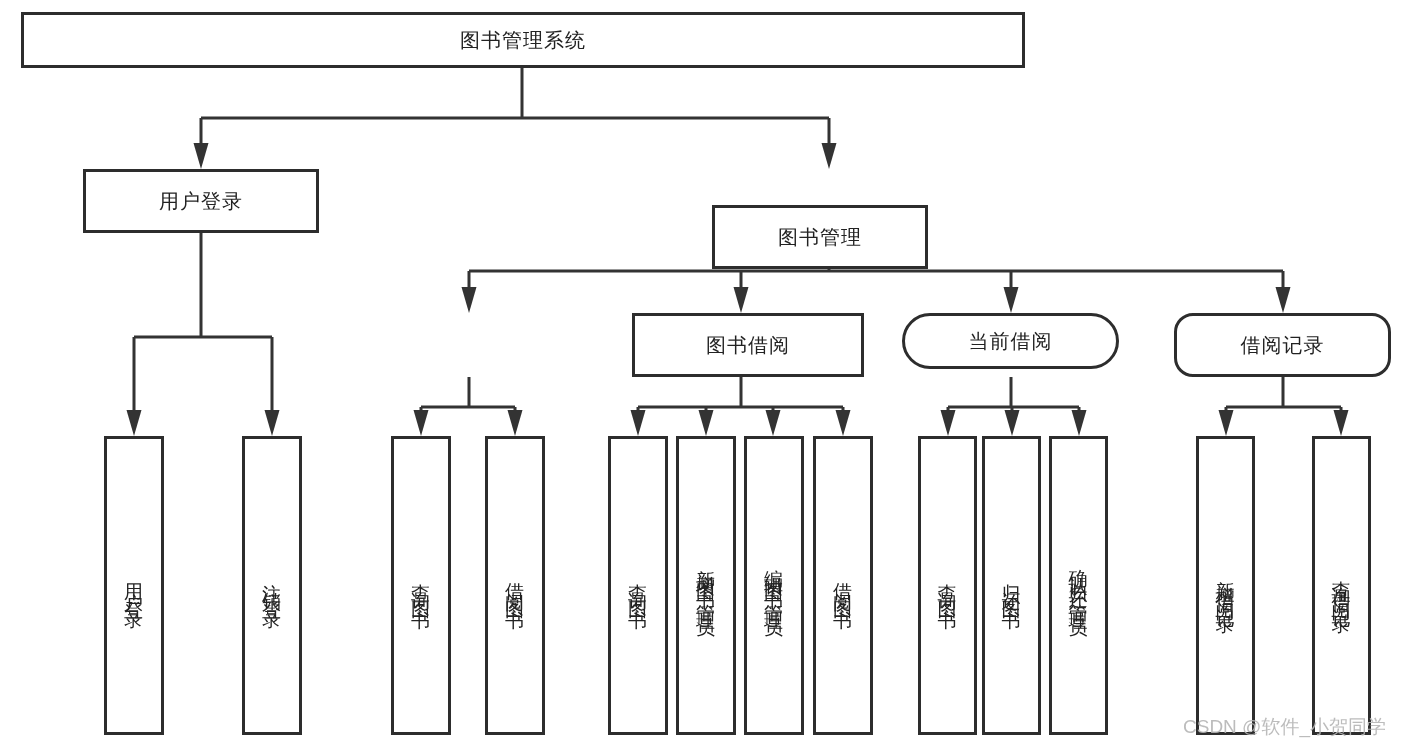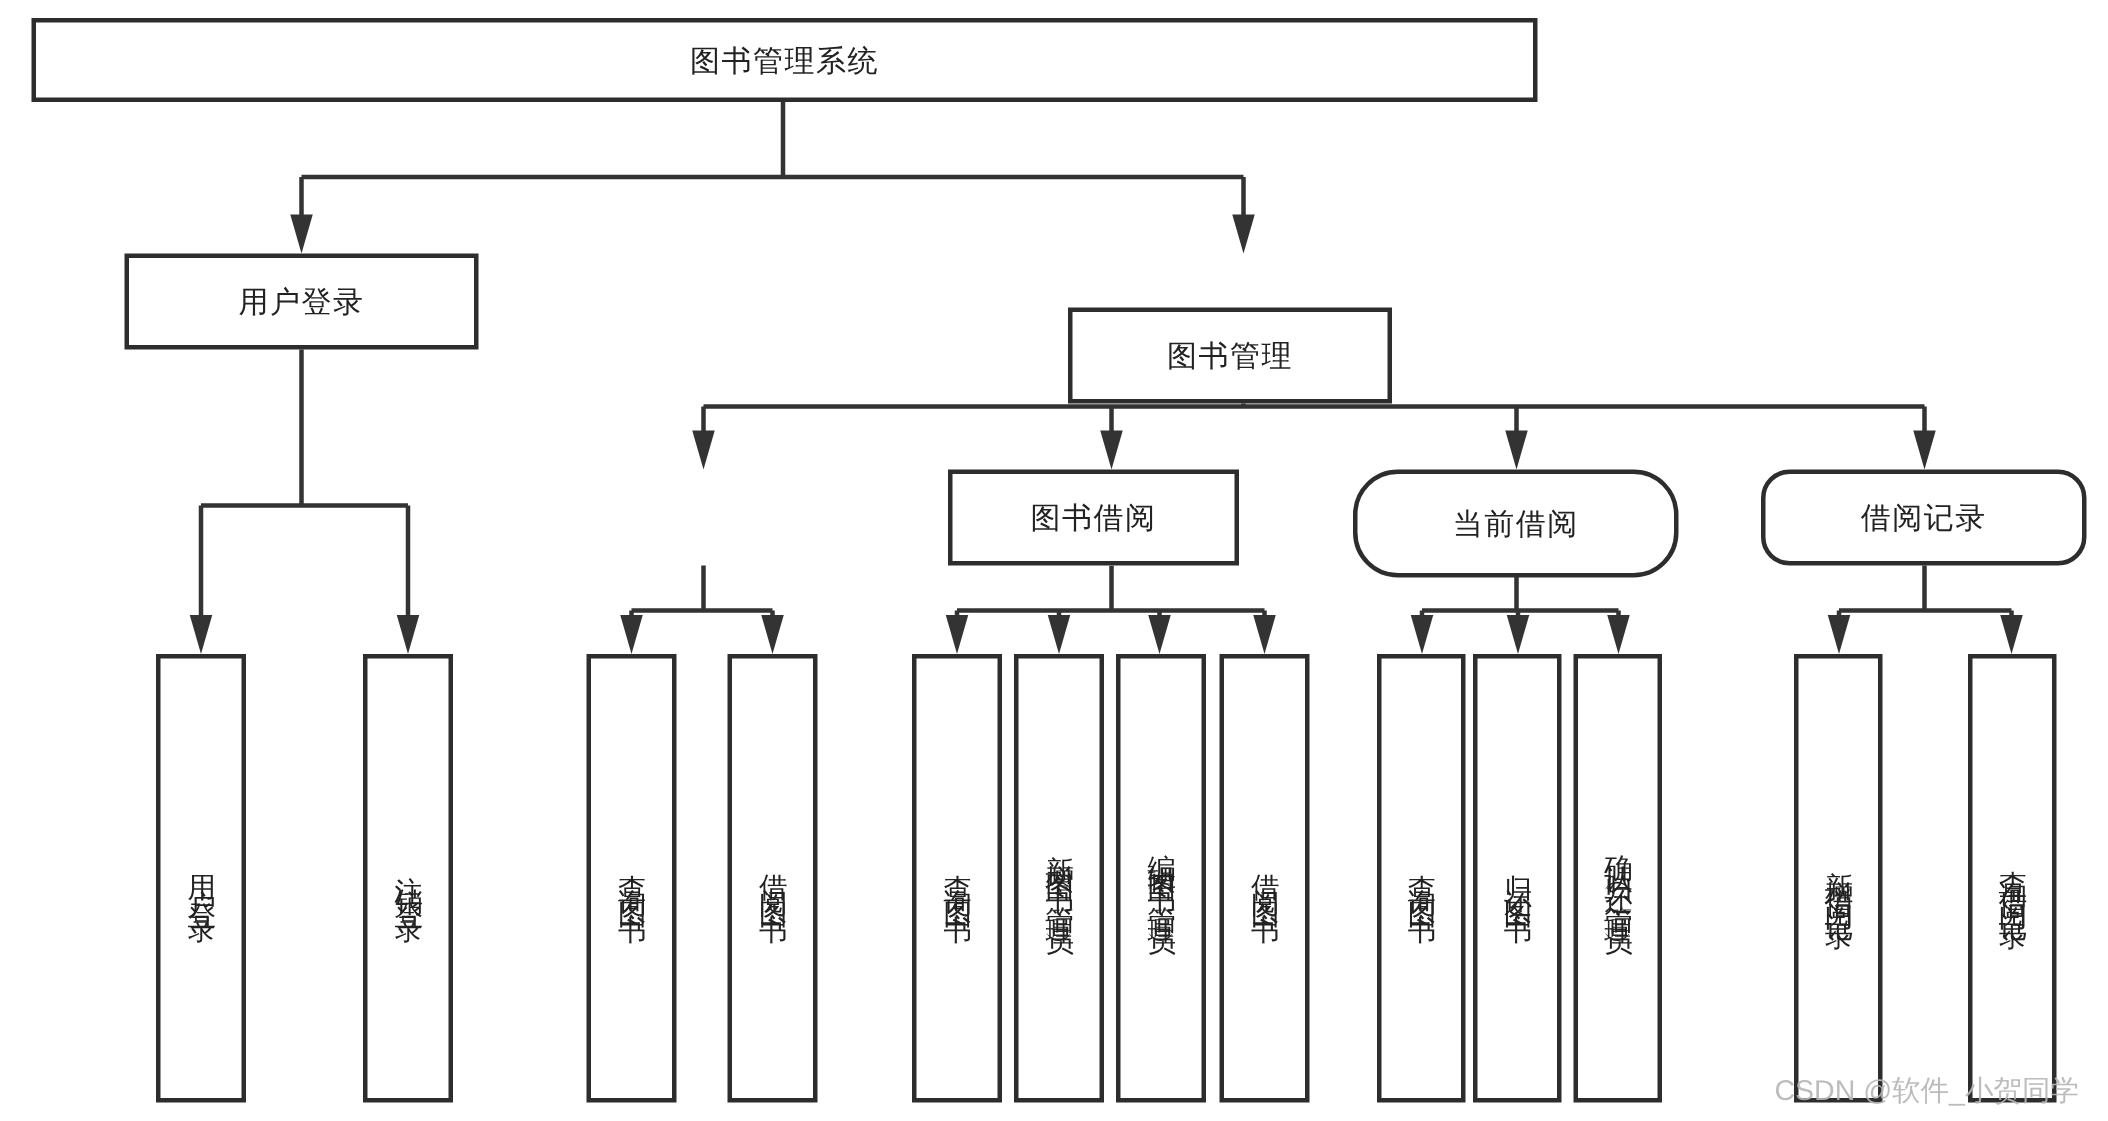--- a/index.html
+++ b/index.html
@@ -96,24 +96,24 @@
     <span>图书管理系统</span>
   </div>
 
   <div class="node h-node" style="left:83px;top:169px;width:236px;height:64px;">
     <span>用户登录</span>
   </div>
   <div class="node h-node" style="left:712px;top:169px;width:216px;height:64px;margin-top:36px;">
     <span>图书管理</span>
   </div>
 
-  <div class="node h-node" style="left:632px;top:313px;width:194px;height:64px;">
+  <div class="node h-node" style="left:632px;top:313px;width:232px;height:64px;">
     <span>图书借阅</span>
   </div>
-  <div class="node h-node" style="left:902px;top:313px;width:217px;height:72px;border-radius:30px;">
+  <div class="node h-node" style="left:902px;top:313px;width:217px;height:56px;border-radius:30px;">
     <span>当前借阅</span>
   </div>
   <div class="node h-node" style="left:1174px;top:313px;width:217px;height:64px;border-radius:19px;">
     <span>借阅记录</span>
   </div>
 
   <div class="node v-node" style="left:104px;top:436px;width:60px;height:299px;">
     <span>用户登录</span>
   </div>
   <div class="node v-node" style="left:242px;top:436px;width:60px;height:299px;">

